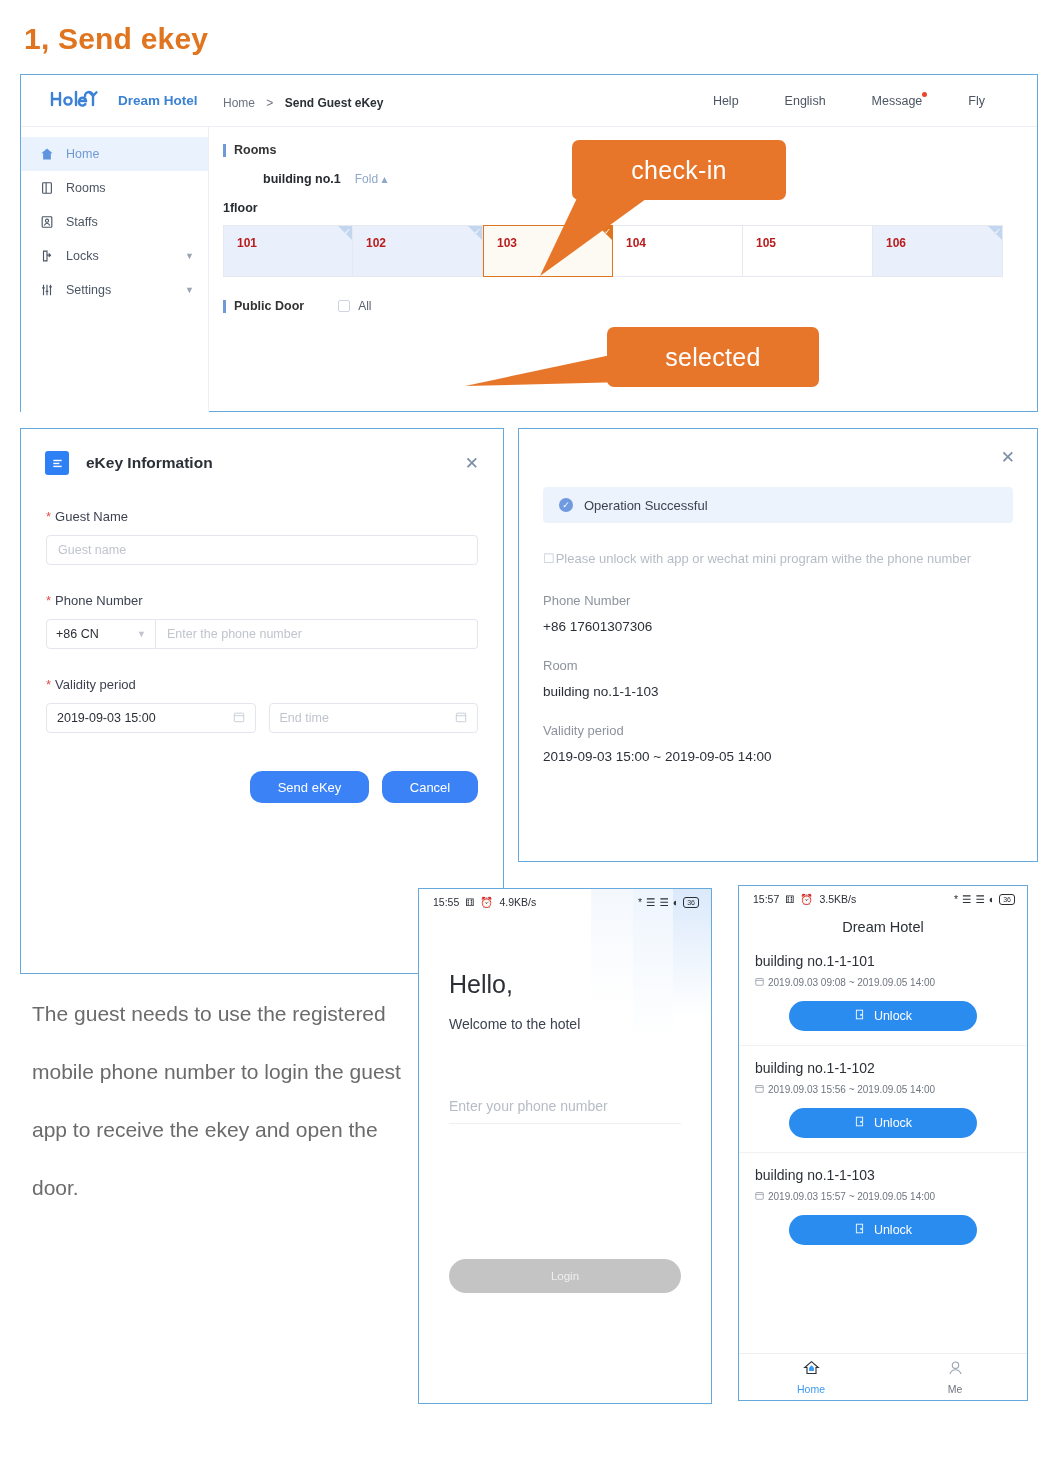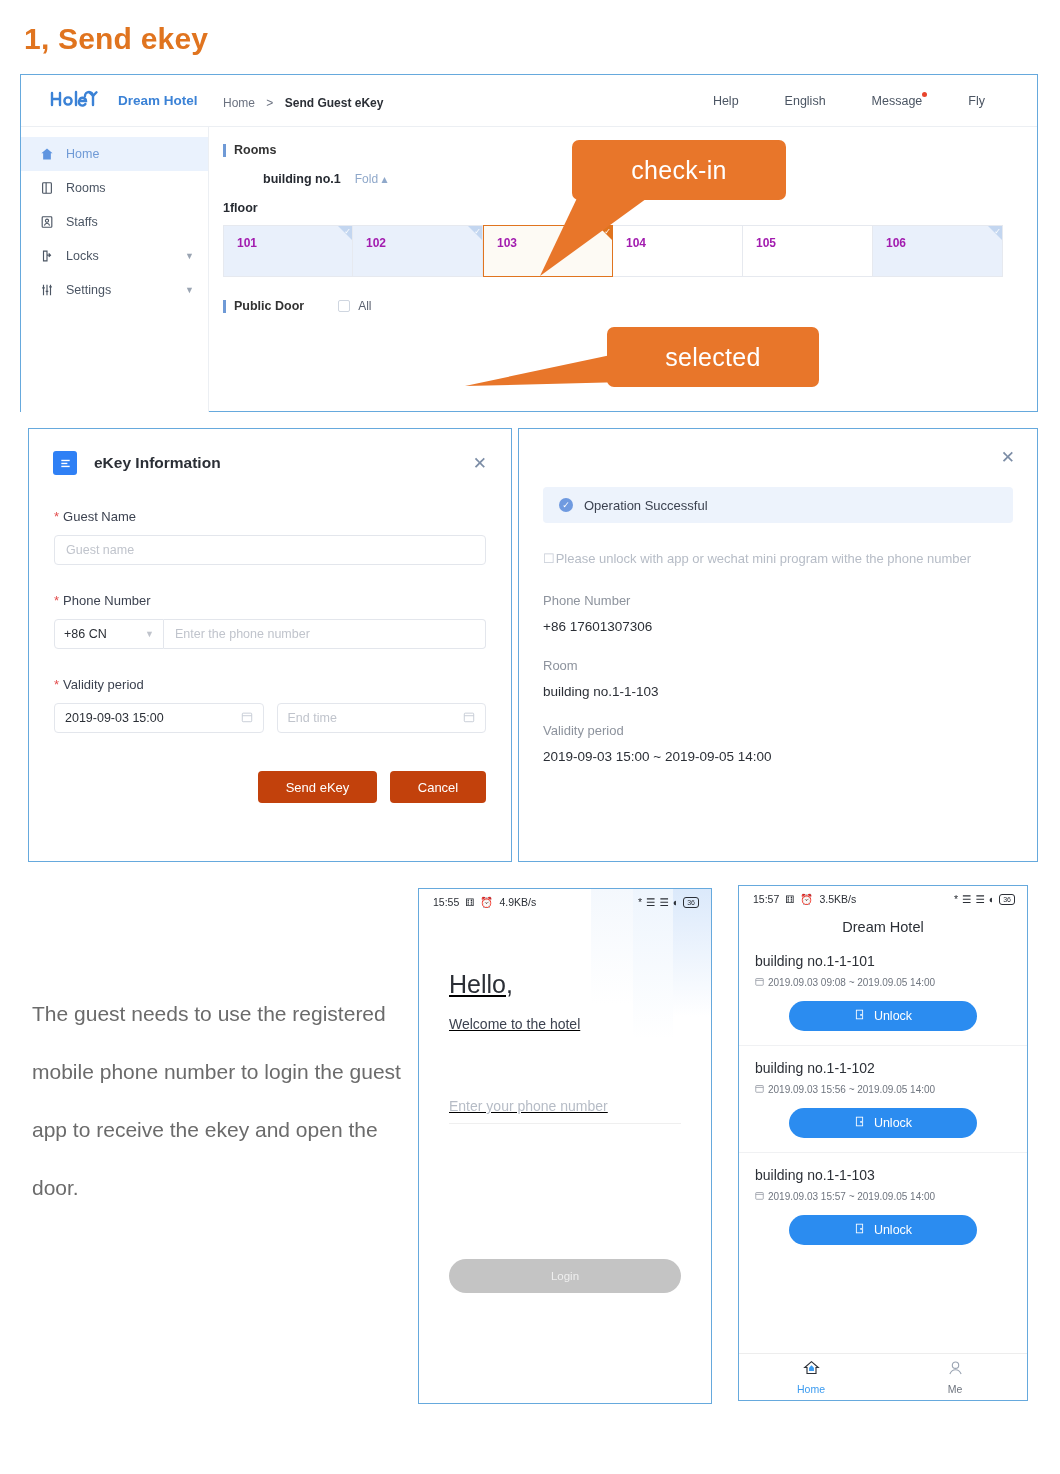--- a/index.html
+++ b/index.html
@@ -62,21 +62,21 @@
   .fold-link { font-size: 12px; color: #8fa8ca; }
   .floor-label { font-size: 12.5px; font-weight: 700; color: #262a31; margin-top: 15px; }
 
   .rooms-row { display: flex; margin-top: 10px; }
   .room {
     position: relative; width: 130px; height: 52px;
     border: 1px solid #e6e9ef; border-left: none;
     background: #fff; padding: 7px 0 0 13px;
   }
   .room:first-child { border-left: 1px solid #e6e9ef; }
-  .room-num { font-size: 12px; font-weight: 700; color: #a21caf; }
+  .room-num { font-size: 12px; font-weight: 700; color: #b91c1c; }
   .room.occupied { background: #e9f0fb; }
   .room.occupied::after {
     content: ""; position: absolute; right: 0; top: 0;
     border-width: 0 14px 14px 0; border-style: solid;
     border-color: transparent #c3d6f0 transparent transparent;
   }
   .room.selected {
     background: #fdfaf4; border: 1.5px solid #e0741f; z-index: 2;
   }
   .room.selected::after {
@@ -106,22 +106,22 @@
   .tail { position: absolute; z-index: 29; }
   #tail-checkin {
     left: 540px; top: 196px; width: 110px; height: 80px;
   }
   #tail-selected {
     left: 465px; top: 352px; width: 160px; height: 34px;
   }
 
   
   .dlg-ekey {
-    position: absolute; left: 28px; top: 428px;
-    width: 484px; height: 434px;
+    position: absolute; left: 20px; top: 428px;
+    width: 484px; height: 546px;
     border: 1.5px solid #66a9dd; background: #fff;
   }
   .dlg-head { display: flex; align-items: center; padding: 22px 24px 0 24px; }
   .dlg-icon {
     width: 24px; height: 24px; border-radius: 3px; background: #2f80f5;
     display: flex; align-items: center; justify-content: center;
   }
   .dlg-title { font-size: 15.5px; font-weight: 700; color: #2b2f36; margin-left: 17px; }
   .dlg-close { margin-left: auto; font-size: 17px; color: #7c8da6; line-height: 1; }
   .dlg-body { padding: 34px 25px 0 25px; }
@@ -143,21 +143,21 @@
   .phone-input { flex: 1; border-radius: 0 4px 4px 0; border-left: none; }
   .date-row { display: flex; gap: 13px; }
   .date-box {
     flex: 1; height: 30px; border: 1px solid #e3e6ec; border-radius: 4px;
     display: flex; align-items: center; padding: 0 10px; font-size: 12.5px; color: #2b2f36;
   }
   .date-box.empty { color: #c0c4cc; }
   .cal-ico { margin-left: auto; color: #c7ccd6; }
   .btn-row { display: flex; justify-content: flex-end; gap: 13px; margin-top: 38px; }
   .btn {
-    height: 32px; border-radius: 4px; background: #c2410c; color: #fff;
+    height: 32px; border-radius: 12px; background: #3b82f6; color: #fff;
     font-size: 13px; display: flex; align-items: center; justify-content: center;
     border: none; font-family: "Liberation Sans", sans-serif;
   }
   #btn-send { width: 119px; }
   #btn-cancel { width: 96px; text-align: center; }
 
   
   .dlg-success {
     position: absolute; left: 518px; top: 428px;
     width: 520px; height: 434px;
@@ -202,21 +202,21 @@
   }
   .sb-left { display: flex; align-items: center; gap: 6px; }
   .sb-right { margin-left: auto; display: flex; align-items: center; gap: 4px; }
   .batt {
     border: 1px solid #2b2f36; border-radius: 3px; padding: 0 3px;
     font-size: 7px; line-height: 10px; height: 11px;
   }
 
   .login-deco { position: absolute; right: 0; top: 0; height: 160px; z-index: 1; }
   .login-deco i { position: absolute; top: 0; display: block; }
-  .login-body { position: relative; z-index: 2; padding: 55px 30px 0 30px; text-decoration: underline; }
+  .login-body { position: relative; z-index: 2; padding: 55px 30px 0 30px; }
   .hello { font-size: 25px; color: #2b2f36; font-weight: 400; }
   .welcome { font-size: 14px; color: #3c4250; margin-top: 17px; }
   .phone-field {
     margin-top: 66px; font-size: 14px; color: #b6bcc6;
     padding-bottom: 9px; border-bottom: 1px solid #efefef;
   }
   .login-btn {
     position: absolute; left: 30px; top: 370px; width: 232px; height: 34px;
     background: #c4c4c4; border-radius: 18px; color: #efefef;
     display: flex; align-items: center; justify-content: center; font-size: 11.5px;

